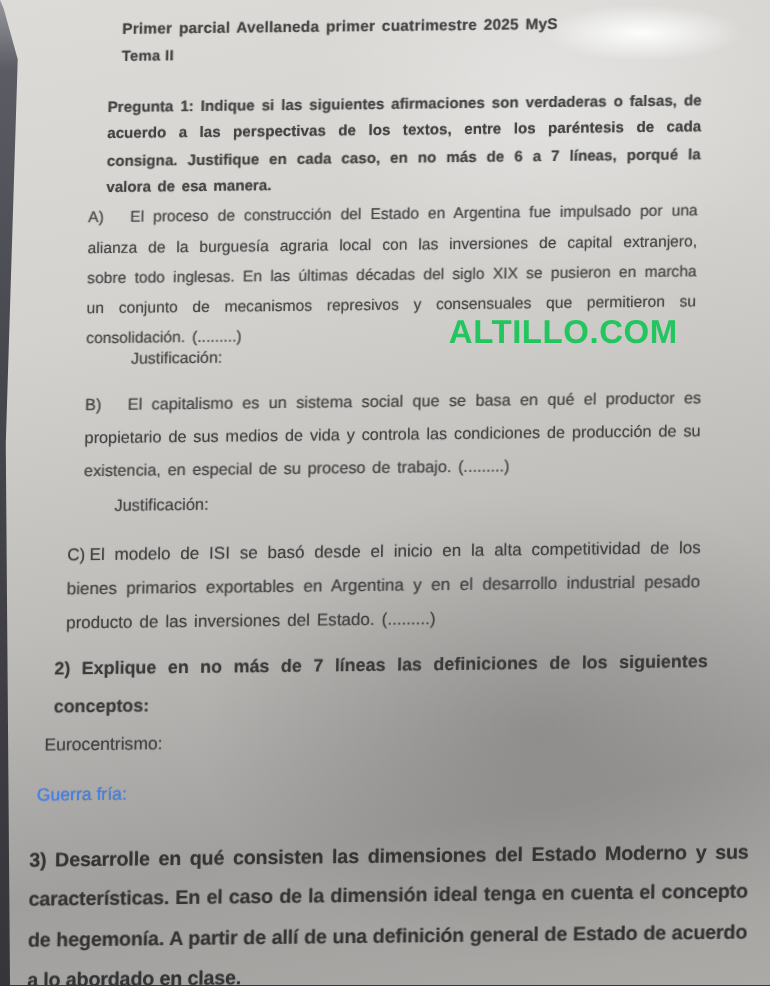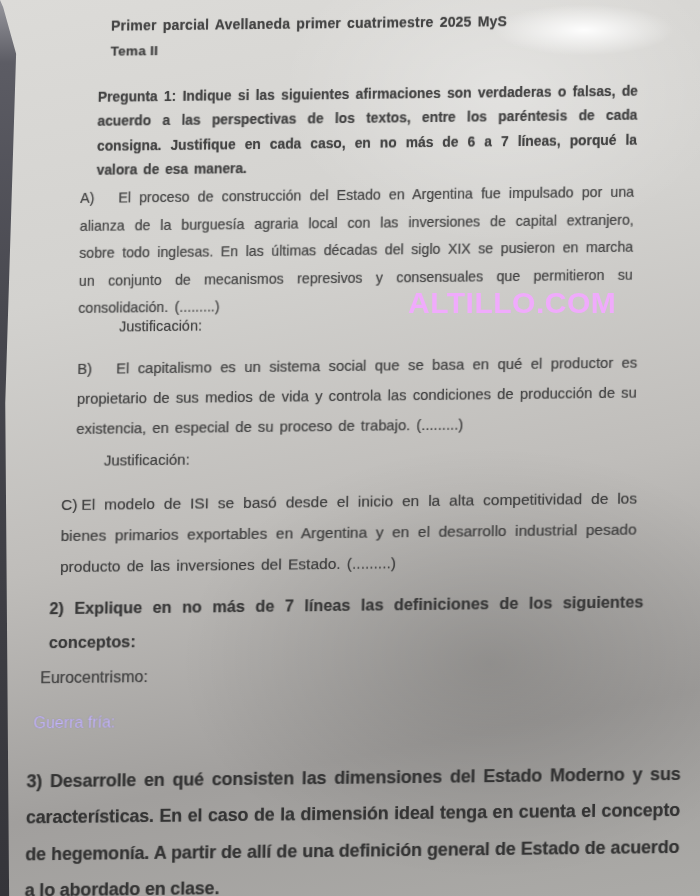--- a/index.html
+++ b/index.html
@@ -47,28 +47,28 @@
   .p-title  { left: 104px; top: 15px;  width: 478px; font-size: 14px;   font-weight: bold; word-spacing: 2px; letter-spacing: 0.2px; }
   .p-tema   { left: 104px; top: 41px;  font-size: 13.5px; font-weight: bold; letter-spacing: 0.3px; }
   .p-q1     { left: 92px;  top: 83px;  width: 540px; font-size: 13.8px; font-weight: bold; line-height: 24.3px; word-spacing: 2px; }
   .p-a      { left: 76px;  top: 182px; width: 554px; font-size: 14.2px; line-height: 27.6px; word-spacing: 2.5px; color: #454545; }
   .p-justa  { left: 117px; top: 316px; font-size: 14.5px; }
   .p-b      { left: 76px;  top: 351px; width: 560px; font-size: 14.8px; line-height: 30px; word-spacing: 2px; color: #424242; }
   .p-justb  { left: 104px; top: 449px; font-size: 15px; }
   .p-c      { left: 62px;  top: 486px; width: 576px; font-size: 15.5px; line-height: 31px; word-spacing: 2px; color: #3f3f3f; }
   .p-q2     { left: 52px;  top: 588px; width: 594px; font-size: 16.3px; font-weight: bold; line-height: 34px; word-spacing: 1.5px; color: #383838; }
   .p-euro   { left: 44px;  top: 666px; font-size: 16px; color: #3f3f3f; }
-  .p-guerra { left: 38px;  top: 711px; font-size: 16px; color: #c4b5fd; }
+  .p-guerra { left: 38px;  top: 711px; font-size: 16px; color: #3b82f6; }
   .p-q3     { left: 32px;  top: 760px; width: 654px; font-size: 18px; font-weight: bold; line-height: 36.4px; letter-spacing: -0.2px; color: #333333; }
 
   
   .watermark {
     position: absolute; left: 408px; top: 286px;
     font-size: 30px; font-weight: bold; letter-spacing: 0.5px;
-    color: #f0abfc;
+    color: #22c55e;
     font-family: "Liberation Sans", sans-serif;
   }
 </style>
 </head>
 <body>
 
 <div class="photo">
   <div class="bg-surface"></div>
   <div class="paper"></div>
 

